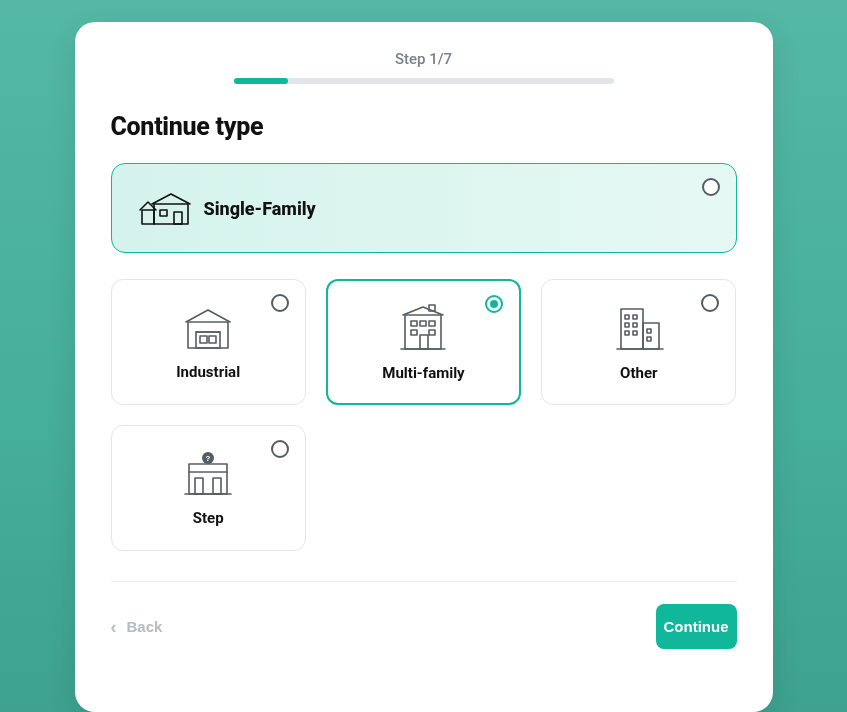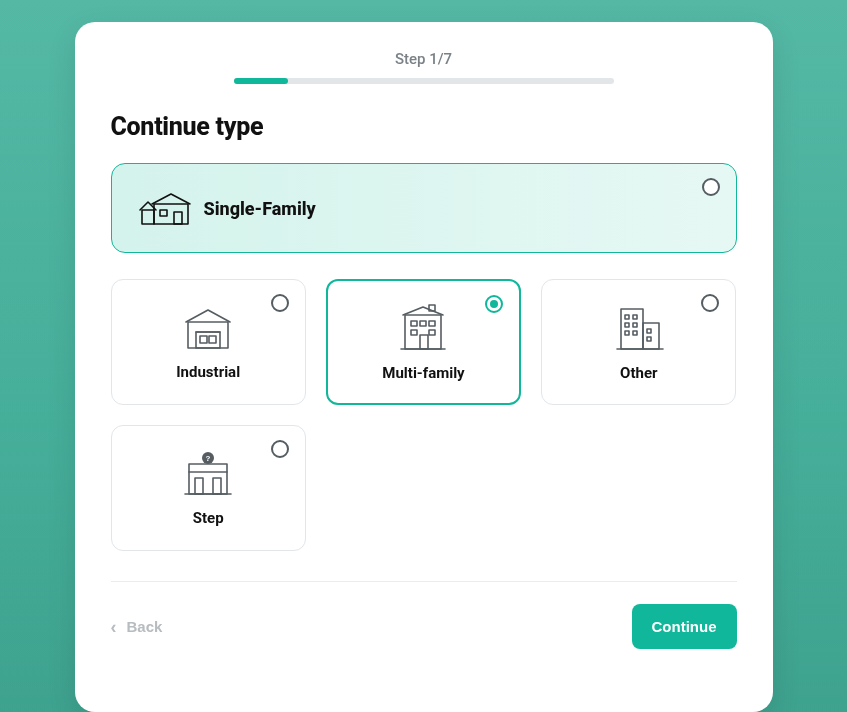--- a/index.html
+++ b/index.html
@@ -41,21 +41,21 @@
     cursor: pointer; background: #fff;
   }
   .tile.selected { border: 2px solid #10b79a; }
   .tile-label { font-size: 15px; font-weight: 700; color: #111; }
   .tile svg { stroke: #555d62; }
 
   .divider { border: none; border-top: 1px solid #ececec; margin: 30px 0 22px; }
   .footer { display: flex; justify-content: space-between; align-items: center; }
   .back-btn { display:flex; align-items:center; gap:10px; color:#b7bcc0; font-size: 15px; font-weight: 600; cursor: pointer; background:none; border:none; }
   .back-btn .chev { font-size: 18px; line-height: 1; }
-  .continue-btn { background:#10b79a; color:#fff; border:none; border-radius:8px; padding: 14px 20px; font-size: 15px; font-weight: 700; cursor: pointer; }
+  .continue-btn { background:#10b79a; color:#fff; border:none; border-radius:8px; padding: 14px 8px; font-size: 15px; font-weight: 700; cursor: pointer; }
 
   svg { fill: none; stroke-width: 1.6; stroke-linecap: round; stroke-linejoin: round; }
 </style>
 </head>
 <body>
 
 <div class="card">
 
   <div class="step-label">Step 1/7</div>
   <div class="progress-track">

